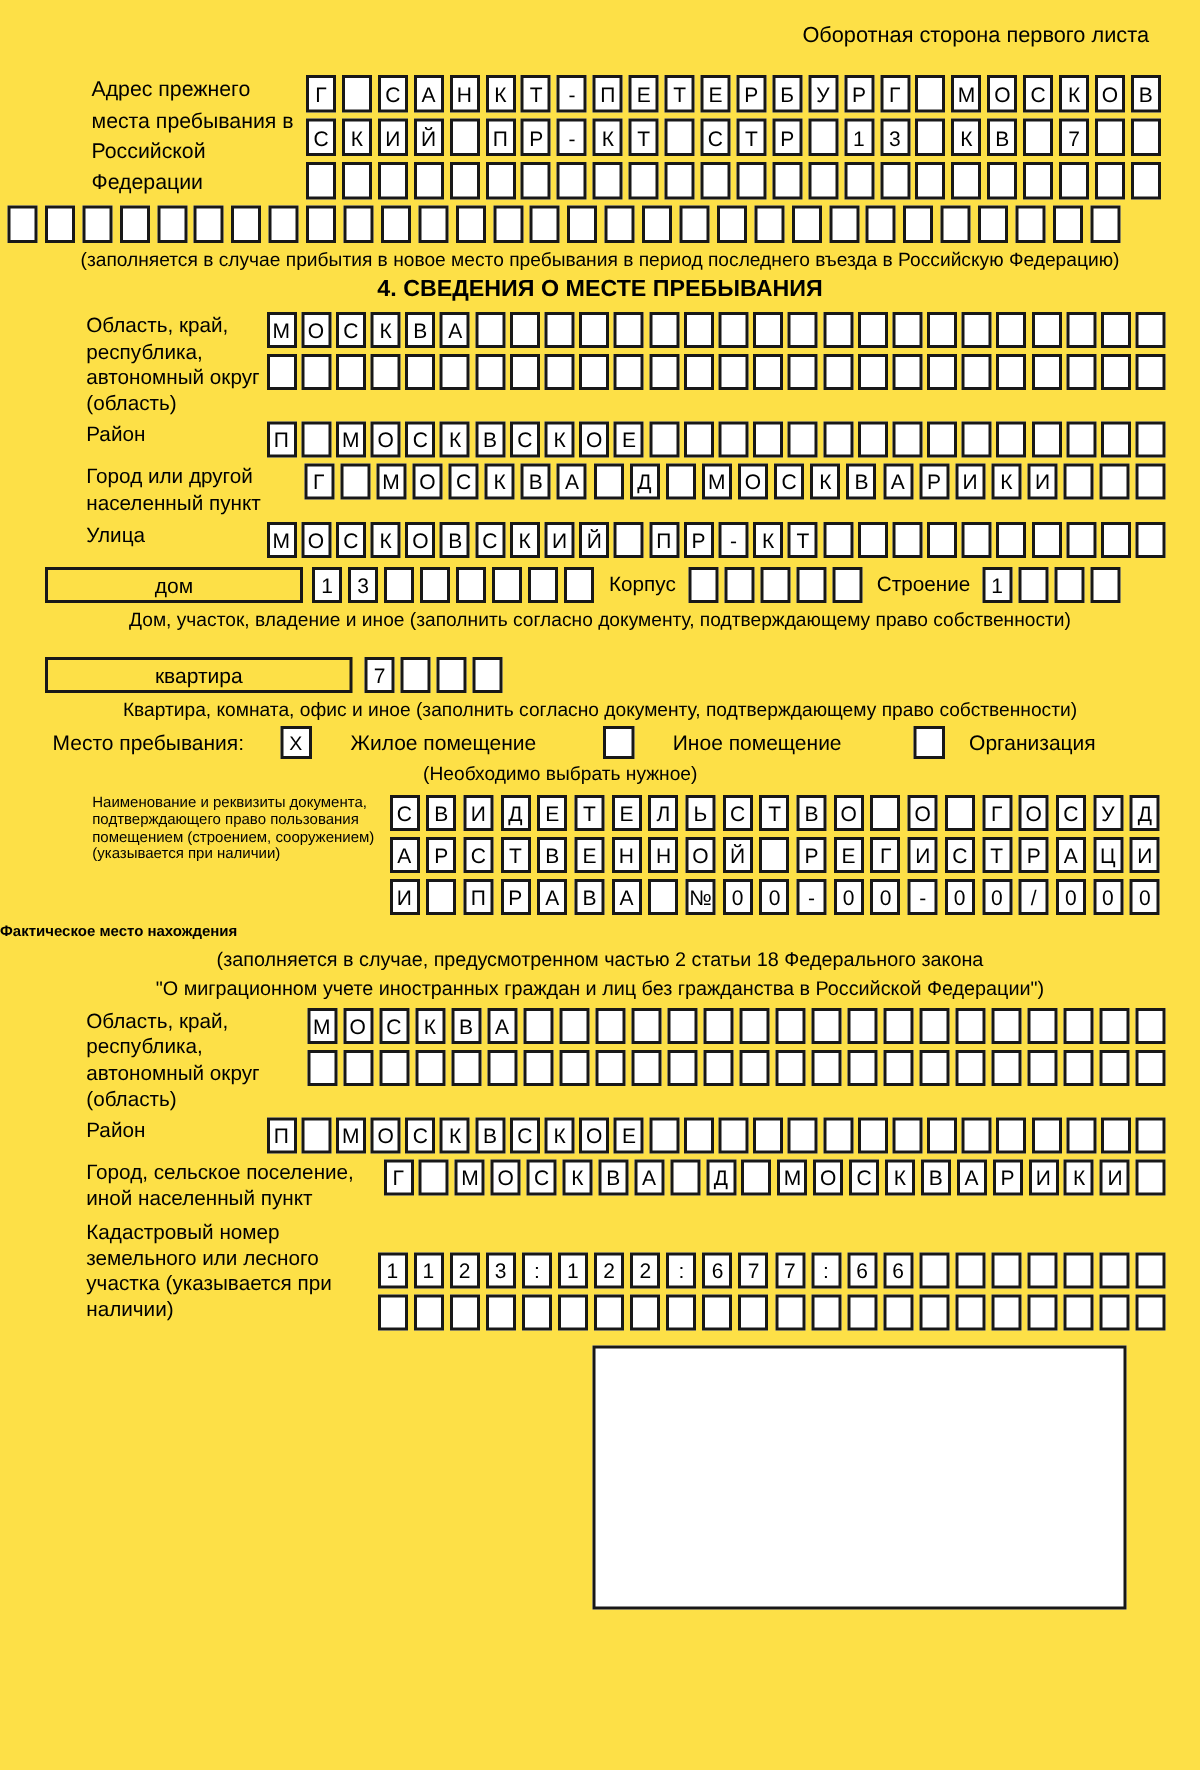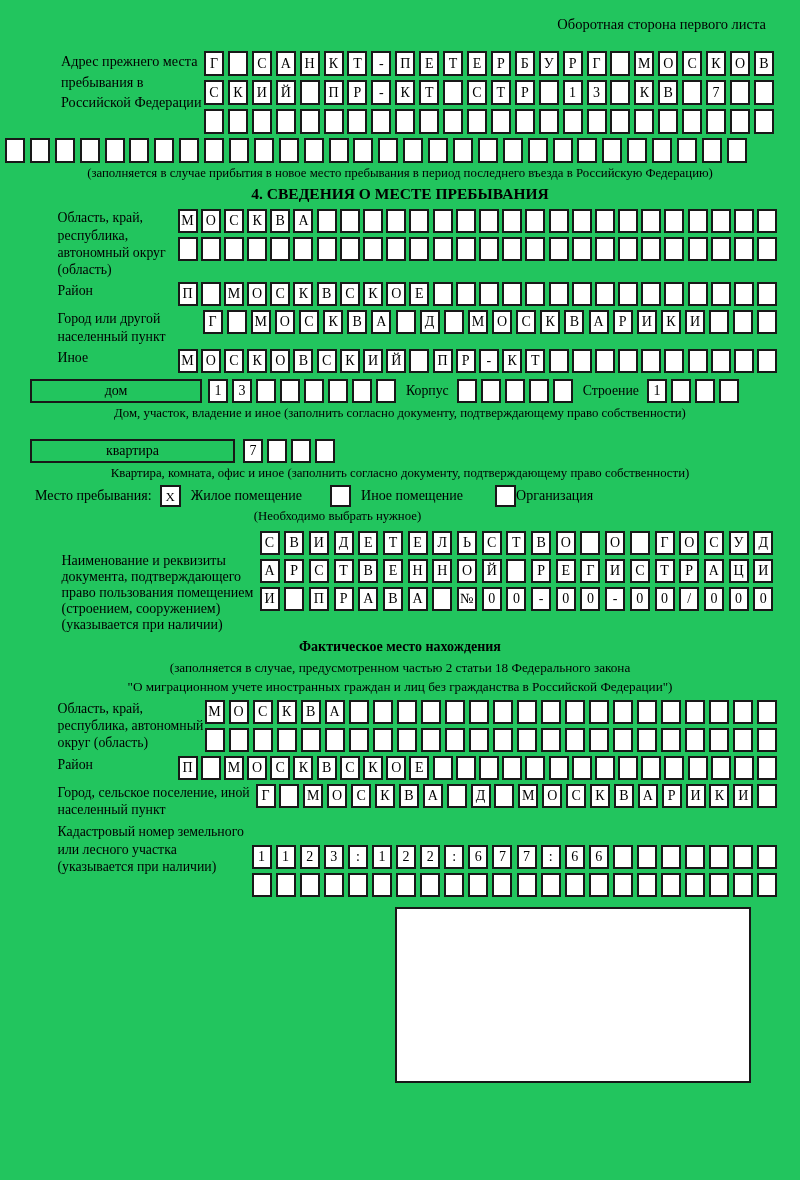--- a/index.html
+++ b/index.html
@@ -1,18 +1,18 @@
 <!DOCTYPE html>
 <html><head>
 <meta charset="utf-8">
 <style>
   html,body{margin:0;padding:0;background:#fff;}
   .page{
-    width:800px;height:1180px;background:#22c55e;color:#000;
-    font-family:Liberation Serif, serif;
+    width:800px;height:1180px;background:#fde047;color:#000;
+    font-family:Liberation Sans, sans-serif;
     position:relative;overflow:hidden;
   }
   .hdr-note{padding:16px 34px 0 0;text-align:right;font-size:14.5px;}
   .frow{display:flex;align-items:flex-start;justify-content:center;}
   .lbl{font-size:13.8px;line-height:1.25;flex:none;}
   .w120{width:120px;} .w143{width:143px;} .w145{width:145px;}
   .w147{width:147px;} .w194{width:194px;} .w198{width:198px;}
   .rowscol{flex:none;}
   .cells{display:flex;justify-content:space-between;flex:none;}
   .cell{
@@ -33,25 +33,25 @@
   .fullnote{width:800px;margin-left:-35px;margin-top:3px;}
   .pagenote{margin-top:3px;}
   .sec-title{width:800px;text-align:center;font-weight:bold;font-size:15.5px;margin-top:4px;}
   .m35{margin-left:35px;}
   .mt6{margin-top:6px;} .mt5{margin-top:5px;}
   .house-row{display:flex;align-items:center;margin:6px 0 0 30px;text-align:center;}
   .wide-box{box-sizing:border-box;border:2px solid #181818;height:24px;display:flex;
     align-items:center;justify-content:center;font-size:14px;flex:none;}
   .bw172{width:172px;} .bw205{width:205px;}
   .inline-lbl{font-size:13.8px;flex:none;}
-  .stay-row{display:flex;align-items:center;margin:4px 0 0 35px;font-size:14px;}
+  .stay-row{display:flex;align-items:center;margin:4px 0 0 35px;font-size:14px;gap:16px;}
   .cb{width:21px;height:22px;font-size:13px;}
-  .stay-note{width:675px;margin-top:2px;}
-  .doc-lbl{font-size:14px;line-height:1.14;margin-top:22px;}
-  .fact-title{width:800px;text-align:center;font-weight:bold;font-size:14px;margin-top:6px;}
+  .stay-note{width:675px;margin-top:2px;padding-left:36px;}
+  .doc-lbl{font-size:10px;line-height:1.14;}
+  .fact-title{width:800px;font-weight:bold;font-size:10px;margin-top:6px;}
   .fact-sub{width:800px;text-align:center;font-size:13.2px;line-height:1.3;margin-top:2px;}
   .cad-cells{margin-top:22px;}
   .stamp-area{margin:10px 0 0 370px;}
   .stamp-box{box-sizing:border-box;width:356px;height:176px;border:2px solid #181818;
     margin-left:25px;background:#fff;}
   .stamp-note{width:430px;text-align:center;font-size:13px;line-height:1.32;margin-top:5px;}
 </style>
 </head>
 <body>
 
@@ -298,21 +298,21 @@
         <span class="cell">И</span>
         <span class="cell">К</span>
         <span class="cell">И</span>
         <span class="cell"></span>
         <span class="cell"></span>
         <span class="cell"></span>
       </div>
   </div>
 
   <div class="frow m35 mt4">
-    <div class="lbl w120">Иное</div>
+    <div class="lbl w120">Улица</div>
     <div class="cells cw600">
         <span class="cell">М</span>
         <span class="cell">О</span>
         <span class="cell">С</span>
         <span class="cell">К</span>
         <span class="cell">О</span>
         <span class="cell">В</span>
         <span class="cell">С</span>
         <span class="cell">К</span>
         <span class="cell">И</span>

